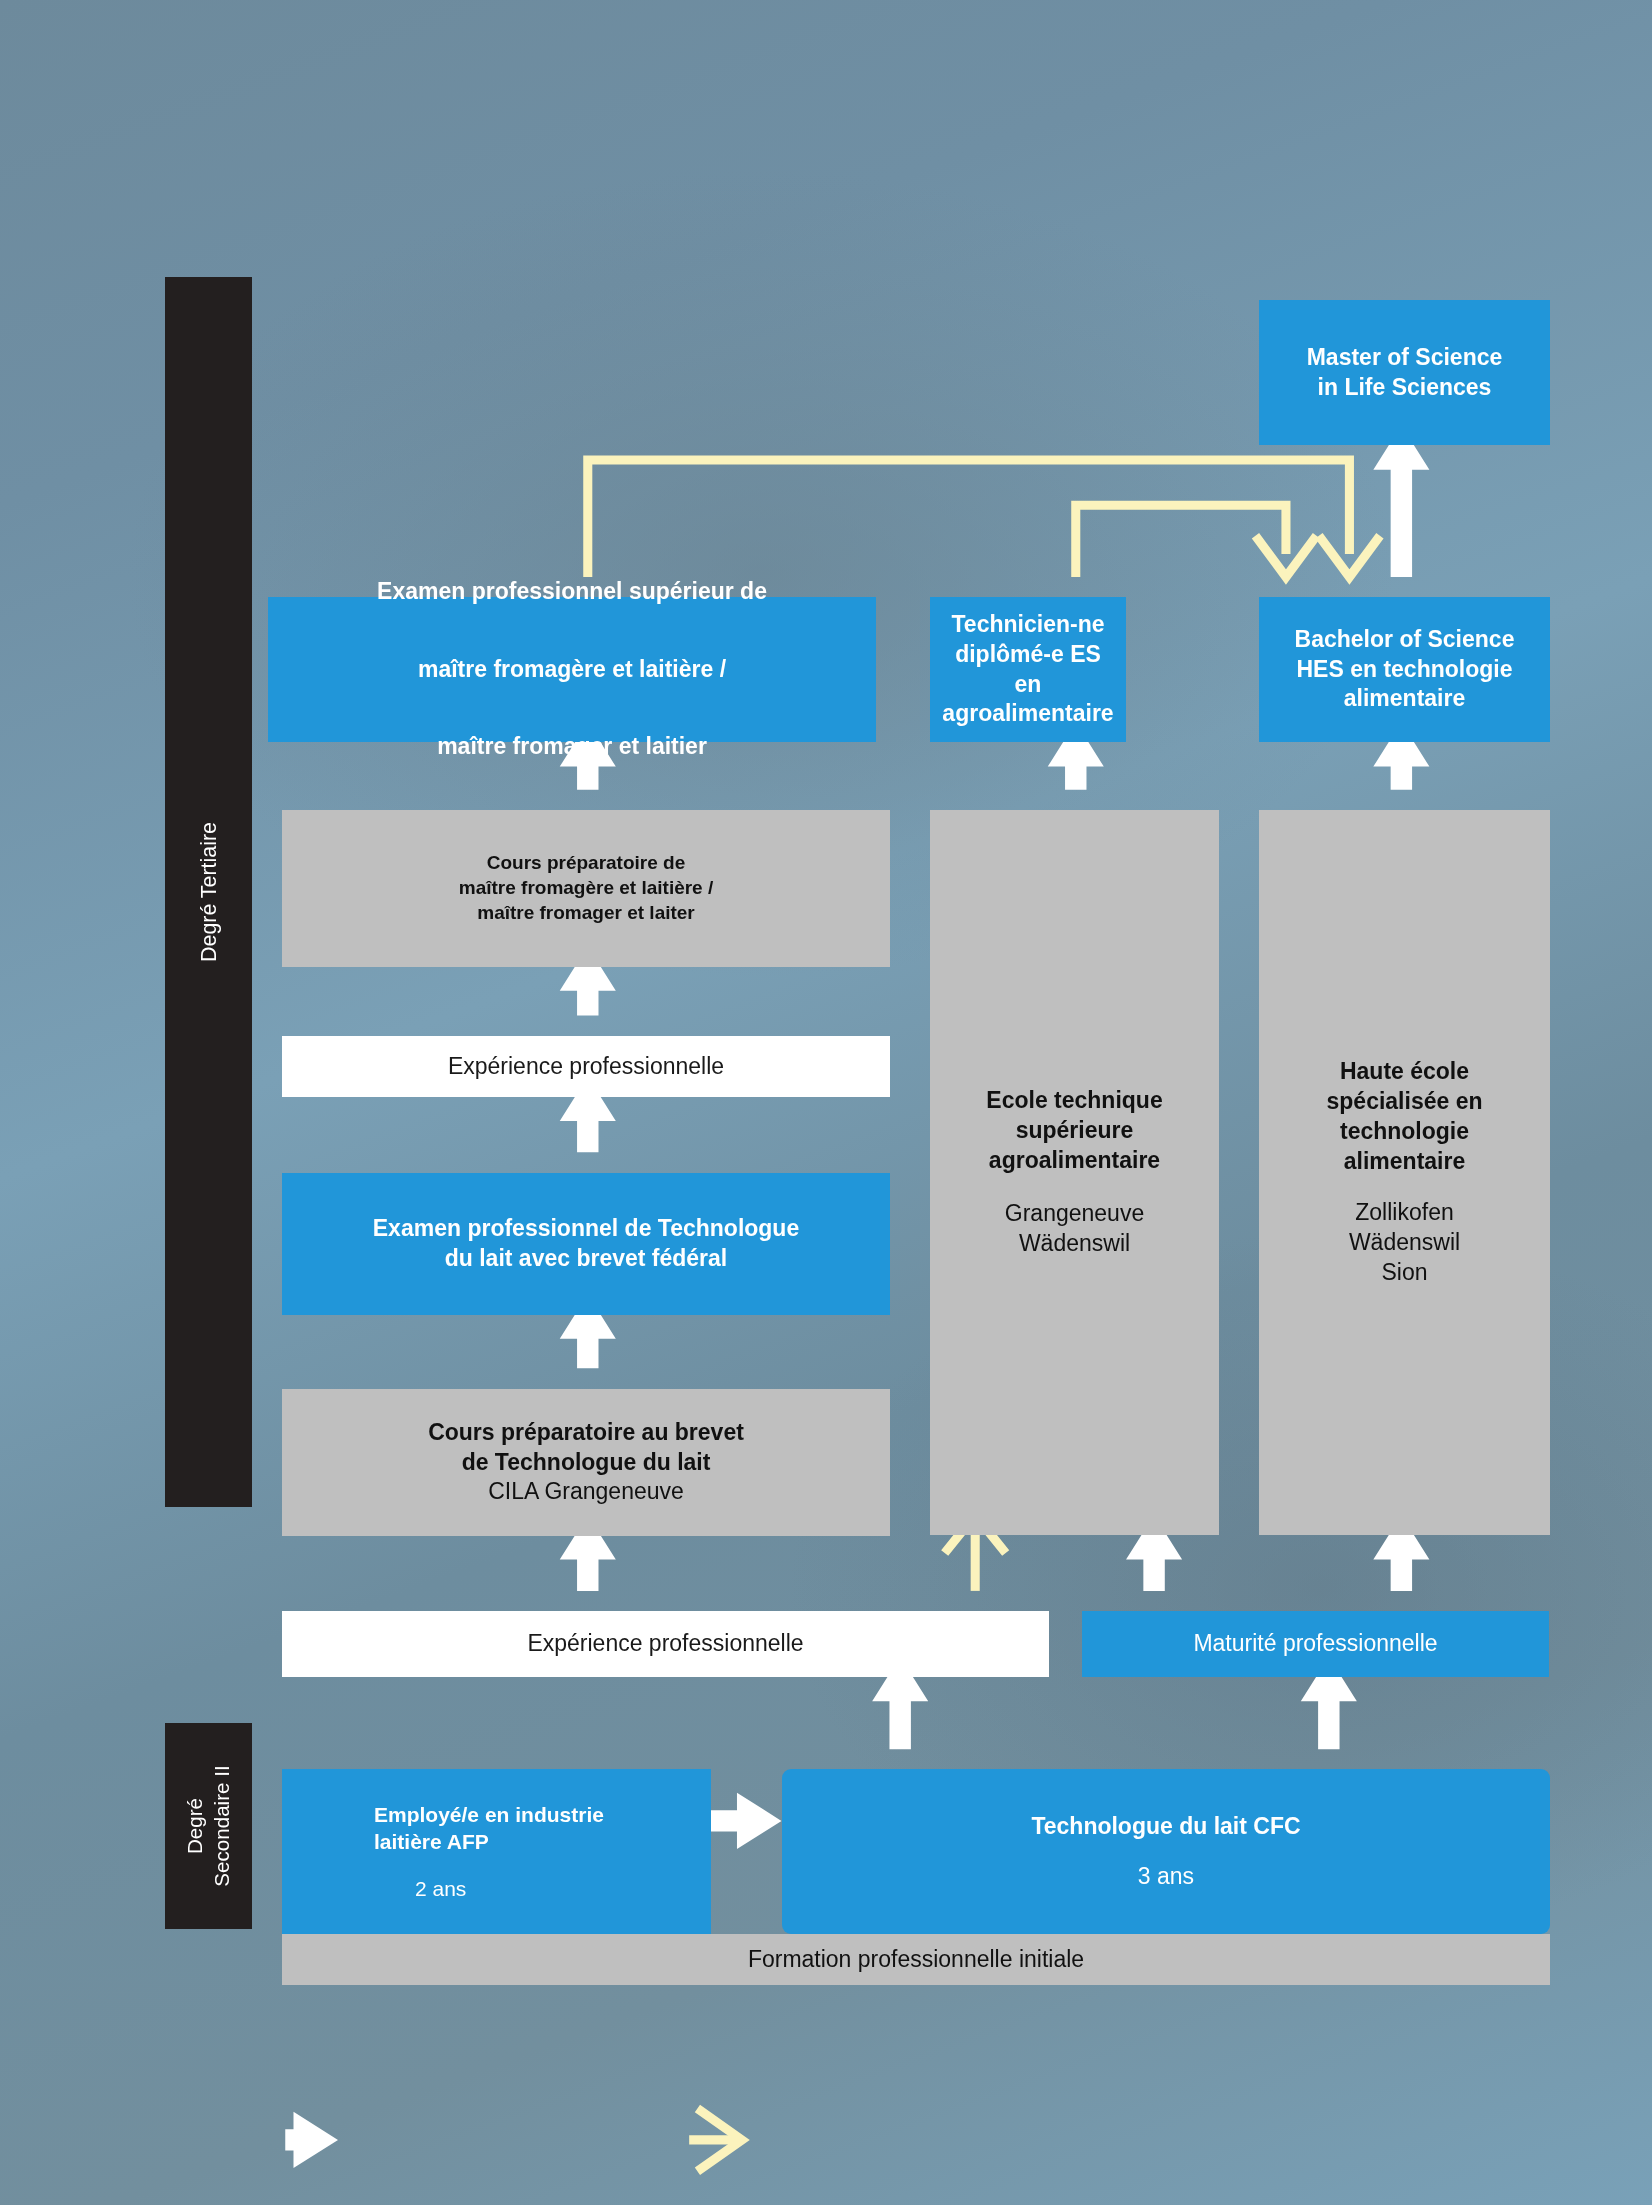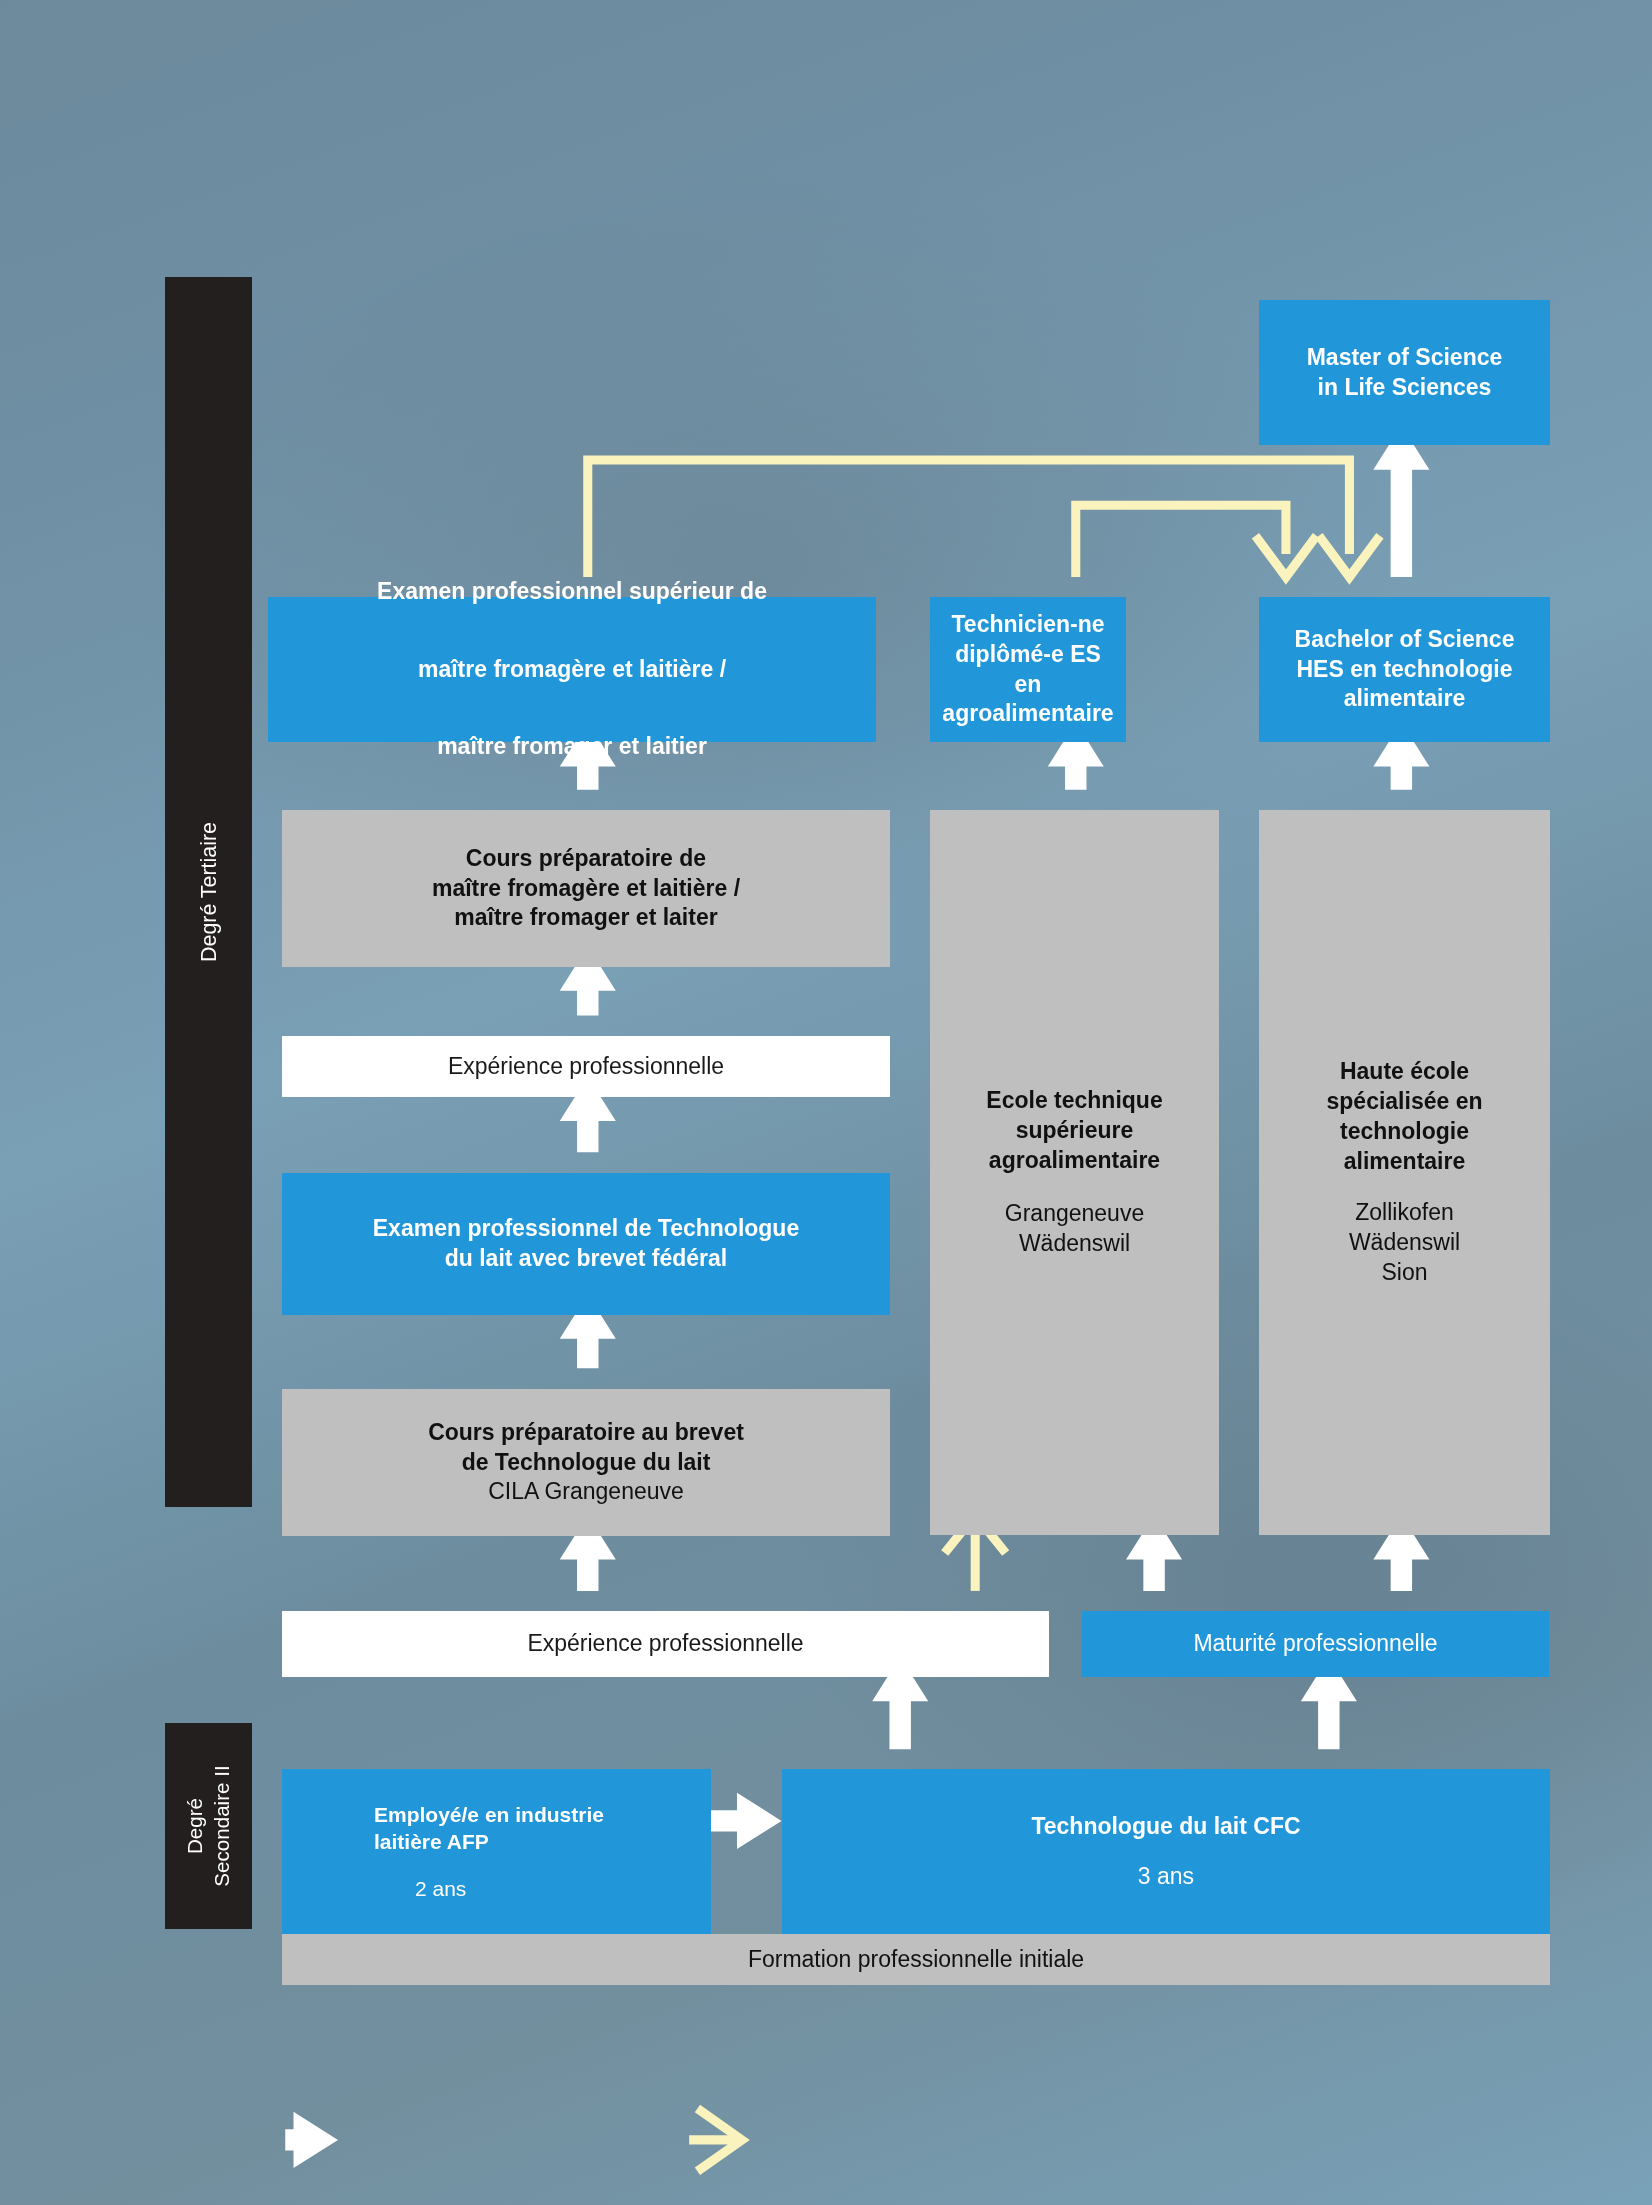--- a/index.html
+++ b/index.html
@@ -165,21 +165,21 @@
     <span class="ln">diplômé-e ES</span>
     <span class="ln">en agroalimentaire</span>
   </div>
 
   <div class="box blue b" style="left:1259px;top:577px;width:291px;height:145px;font-size:23px;">
     <span class="ln">Bachelor of Science</span>
     <span class="ln">HES en technologie</span>
     <span class="ln">alimentaire</span>
   </div>
 
-  <div class="box gray b" style="left:282px;top:790px;width:608px;height:157px;font-size:23px;">
+  <div class="box gray b" style="left:282px;top:790px;width:608px;height:157px;font-size:19px;">
     <span class="ln">Cours préparatoire de</span>
     <span class="ln">maître fromagère et laitière /</span>
     <span class="ln">maître fromager et laiter</span>
   </div>
 
   <div class="box white" style="left:282px;top:1016px;width:608px;height:61px;font-size:23px;">
     <span class="ln">Expérience professionnelle</span>
   </div>
 
   <div class="box gray" style="left:282px;top:1369px;width:608px;height:147px;font-size:23px;">
@@ -221,21 +221,21 @@
     <span class="ln">Maturité professionnelle</span>
   </div>
 
   <div class="box blue" style="left:282px;top:1749px;width:429px;height:165px;font-size:21px;align-items:flex-start;padding-left:92px;">
     <span class="ln b" style="text-align:left;">Employé/e en industrie</span>
     <span class="ln b" style="text-align:left;">laitière AFP</span>
     <span class="ln" style="height:20px;"></span>
     <span class="ln" style="text-align:left;padding-left:41px;">2 ans</span>
   </div>
 
-  <div class="box blue" style="left:782px;top:1749px;width:768px;height:165px;font-size:23px;">
+  <div class="box blue" style="left:782px;top:1749px;width:768px;height:165px;font-size:23px;border-radius:9px;">
     <span class="ln b">Technologue du lait CFC</span>
     <span class="ln" style="height:20px;"></span>
     <span class="ln">3 ans</span>
   </div>
 
   <div class="box gray" style="left:282px;top:1914px;width:1268px;height:51px;font-size:23px;">
     <span class="ln">Formation professionnelle initiale</span>
   </div>
 
   <div id="legend">

